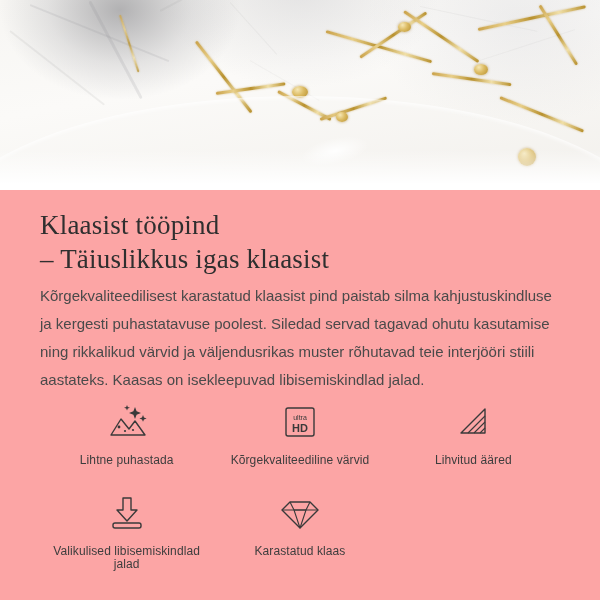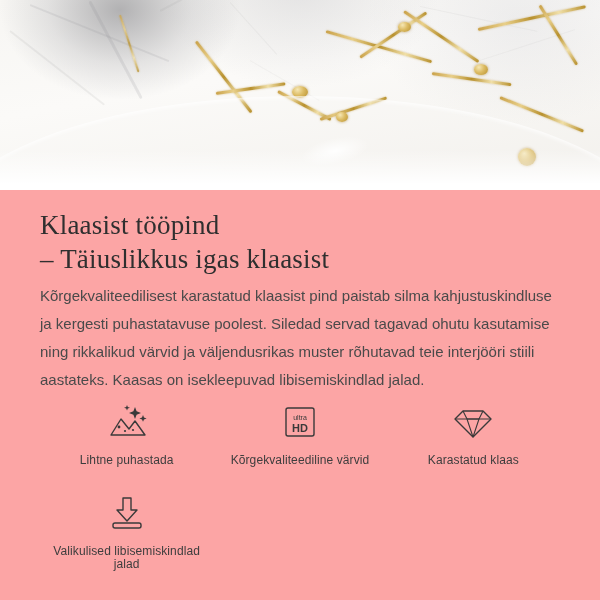--- a/index.html
+++ b/index.html
@@ -217,39 +217,50 @@
       <div class="icon-box">
         <svg width="44" height="40" viewBox="0 0 44 40">
           <rect x="8" y="5" width="28" height="28" rx="2" fill="none" stroke="#3a3a3a" stroke-width="1.4"></rect>
           <text x="22" y="17" font-family="Liberation Sans, sans-serif" font-size="7" fill="#3a3a3a" text-anchor="middle">ultra</text>
           <text x="22" y="29" font-family="Liberation Sans, sans-serif" font-size="11" font-weight="bold" fill="#3a3a3a" text-anchor="middle">HD</text>
         </svg>
       </div>
       <div class="caption">Kõrgekvaliteediline värvid</div>
     </div>
 
+    <div class="feature">
+      <div class="icon-box">
+        <svg width="44" height="40" viewBox="0 0 44 40">
+          <path d="M10 30 L34 6 L34 30 Z" fill="none" stroke="#3a3a3a" stroke-width="1.4" stroke-linejoin="round"></path>
+          <path d="M17 30 L34 13" stroke="#3a3a3a" stroke-width="1.1"></path>
+          <path d="M23 30 L34 19" stroke="#3a3a3a" stroke-width="1.1"></path>
+          <path d="M29 30 L34 25" stroke="#3a3a3a" stroke-width="1.1"></path>
+        </svg>
+      </div>
+      <div class="caption">Lihvitud ääred</div>
+    </div>
+
+    <div class="feature">
+      <div class="icon-box">
+        <svg width="44" height="40" viewBox="0 0 44 40">
+          <path d="M18 4 H26 V16 H32 L22 27 L12 16 H18 Z" fill="none" stroke="#3a3a3a" stroke-width="1.4" stroke-linejoin="round"></path>
+          <rect x="8" y="29" width="28" height="5" rx="2" fill="none" stroke="#3a3a3a" stroke-width="1.4"></rect>
+        </svg>
+      </div>
+      <div class="caption">Valikulised libisemiskindlad jalad</div>
+    </div>
 
     <div class="feature">
       <div class="icon-box">
         <svg width="44" height="40" viewBox="0 0 44 40">
           <path d="M12 8 H32 L40 16 L22 34 L4 16 Z" fill="none" stroke="#3a3a3a" stroke-width="1.4" stroke-linejoin="round"></path>
           <path d="M4 16 H40" stroke="#3a3a3a" stroke-width="1.2"></path>
           <path d="M12 8 L16 16 L22 34" stroke="#3a3a3a" stroke-width="1.1" fill="none"></path>
           <path d="M32 8 L28 16 L22 34" stroke="#3a3a3a" stroke-width="1.1" fill="none"></path>
           <path d="M16 16 H28" stroke="#3a3a3a" stroke-width="1.1"></path>
         </svg>
       </div>
       <div class="caption">Karastatud klaas</div>
     </div>
 
-    <div class="feature">
-      <div class="icon-box">
-        <svg width="44" height="40" viewBox="0 0 44 40">
-          <path d="M18 4 H26 V16 H32 L22 27 L12 16 H18 Z" fill="none" stroke="#3a3a3a" stroke-width="1.4" stroke-linejoin="round"></path>
-          <rect x="8" y="29" width="28" height="5" rx="2" fill="none" stroke="#3a3a3a" stroke-width="1.4"></rect>
-        </svg>
-      </div>
-      <div class="caption">Valikulised libisemiskindlad jalad</div>
-    </div>
-
 
   </div>
 </div>
 
 </body></html>

